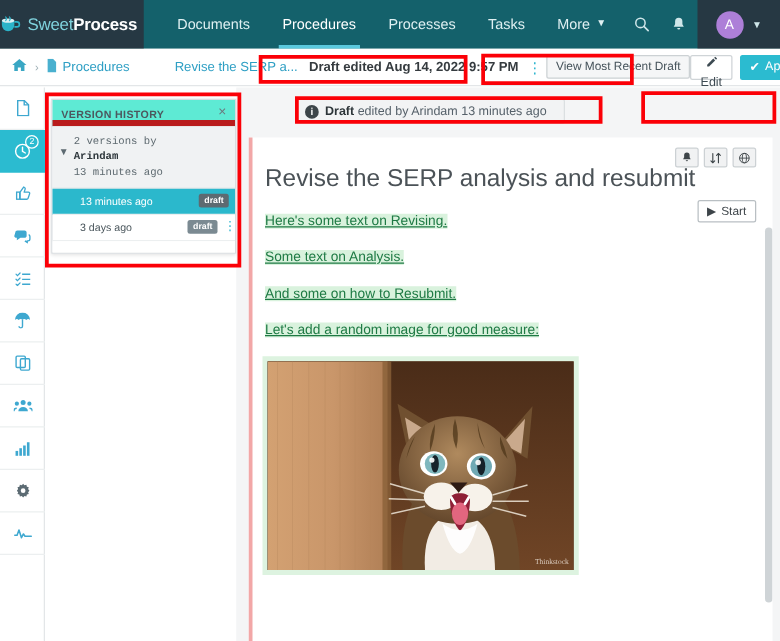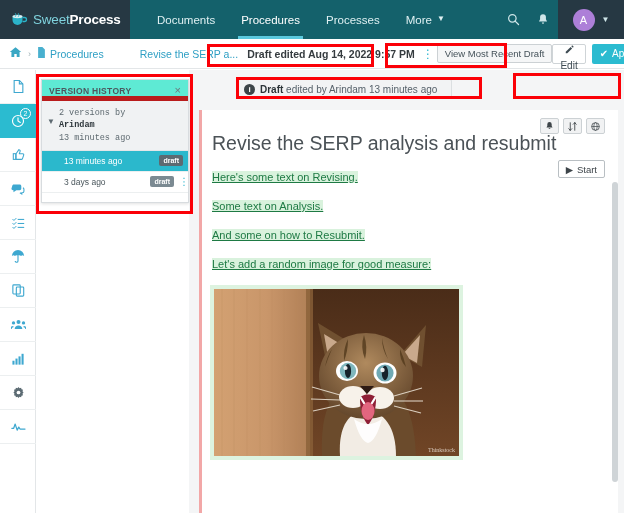--- a/index.html
+++ b/index.html
@@ -10,21 +10,21 @@
   }
   #app { position: relative; width: 624px; height: 513px; }
 
   
   .topnav {
     position: absolute; left: 0; top: 0; width: 624px; height: 39px;
     background: #14616b; display: flex; align-items: center;
   }
   .brand {
     width: 130px; height: 39px; background: #263843;
-    display: flex; align-items: center; gap: 5px; padding-left: 11px;
+    display: flex; align-items: center; gap: 5px; 
   }
   .brand-logo { width: 17px; height: 15px; flex: none; }
   .brand-text { font-size: 13.5px; letter-spacing: -.2px; white-space: nowrap; }
   .brand-text .s1 { color: #7fd2dd; }
   .brand-text .s2 { color: #ffffff; font-weight: bold; }
 
   .navitems { display: flex; align-items: center; height: 39px; padding-left: 14px; gap: 0; }
   .navitem {
     position: relative; height: 39px; display: flex; align-items: center;
     padding: 0 13px; color: #dff0f2; font-size: 11.5px; white-space: nowrap;
@@ -248,20 +248,23 @@
 
     <div class="navitems">
       <div class="navitem">
         <span>Documents</span>
       </div>
       <div class="navitem active">
         <span>Procedures</span>
       </div>
       <div class="navitem">
         <span>Processes</span>
+      </div>
+      <div class="navitem">
+        <span>Tasks</span>
       </div>
       <div class="navitem">
         <span>More</span>
         <span class="caret">▼</span>
       </div>
     </div>
 
     <div class="nav-right">
       <div class="nav-icon">
         <svg width="13" height="13" viewBox="0 0 16 16">

